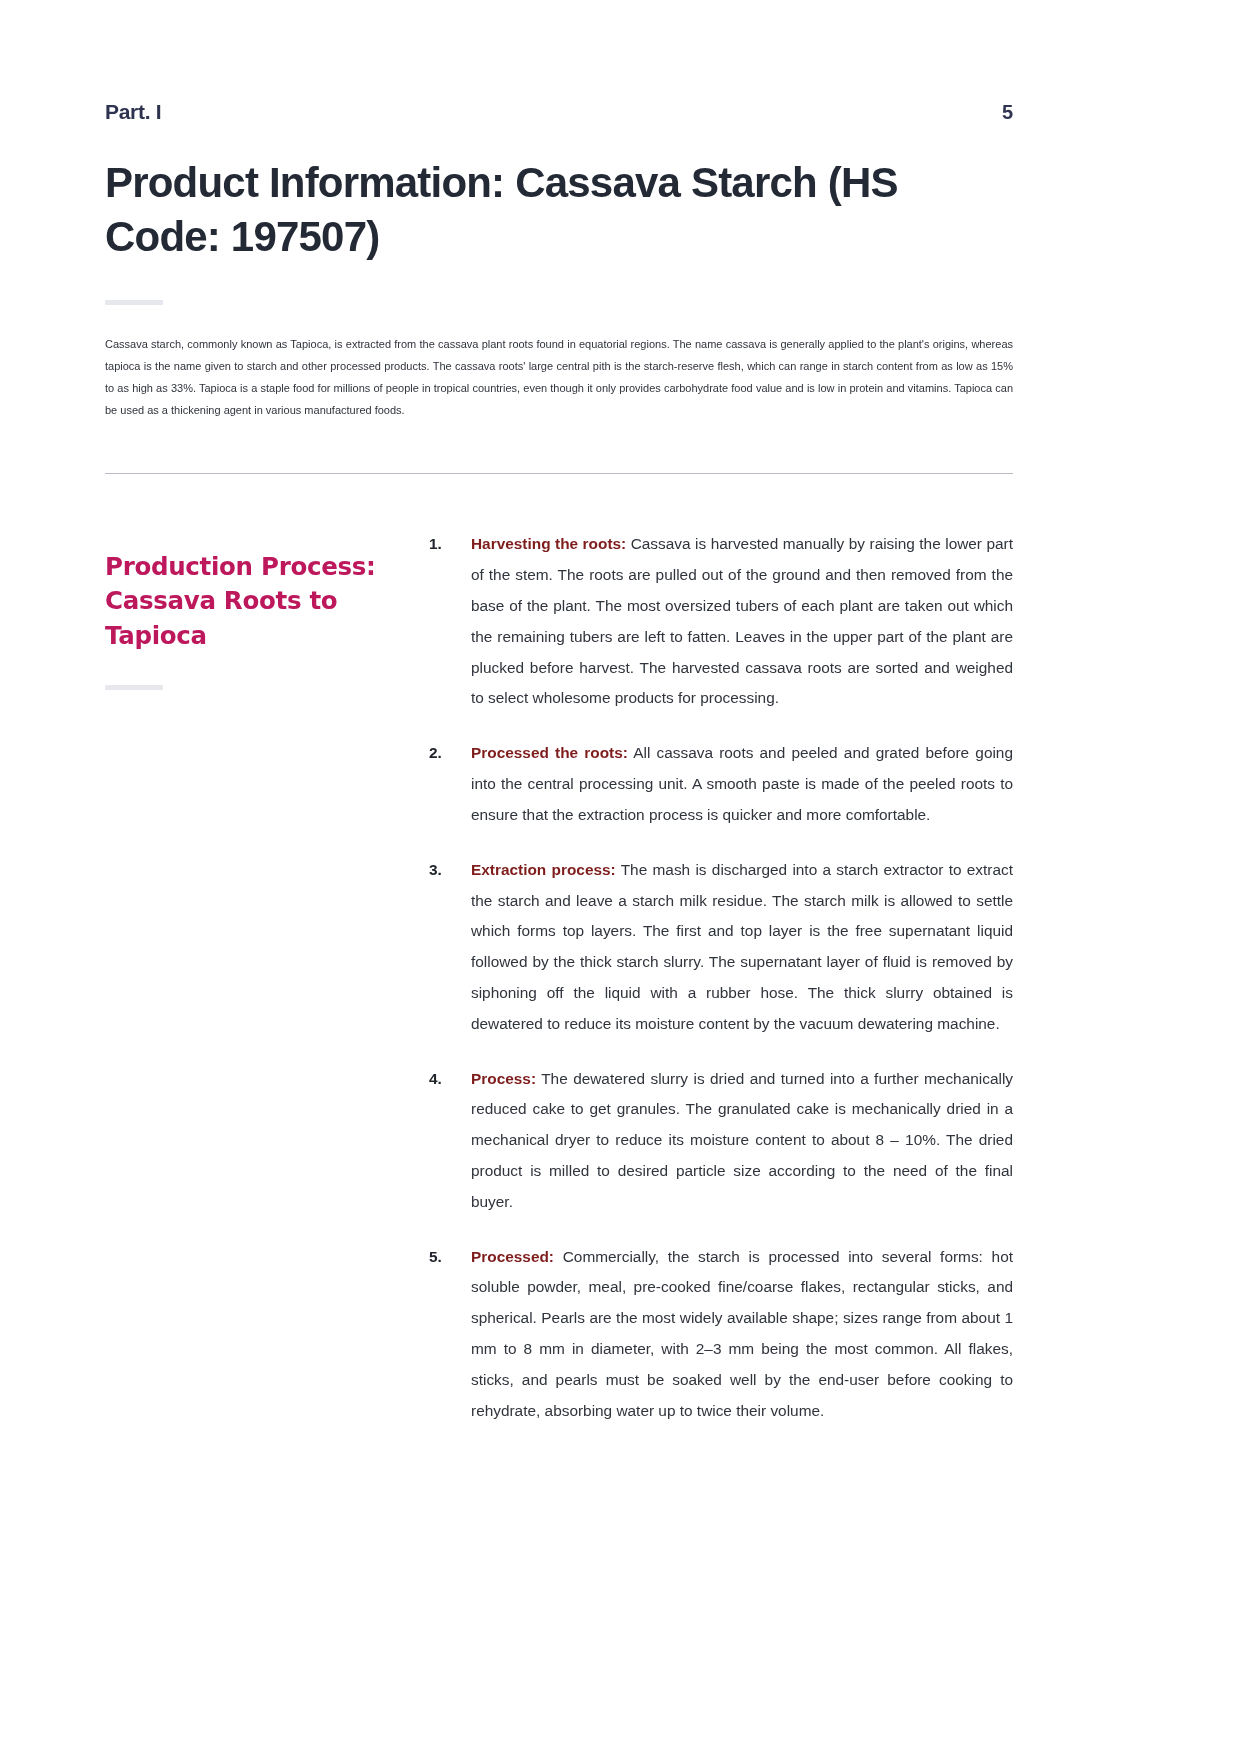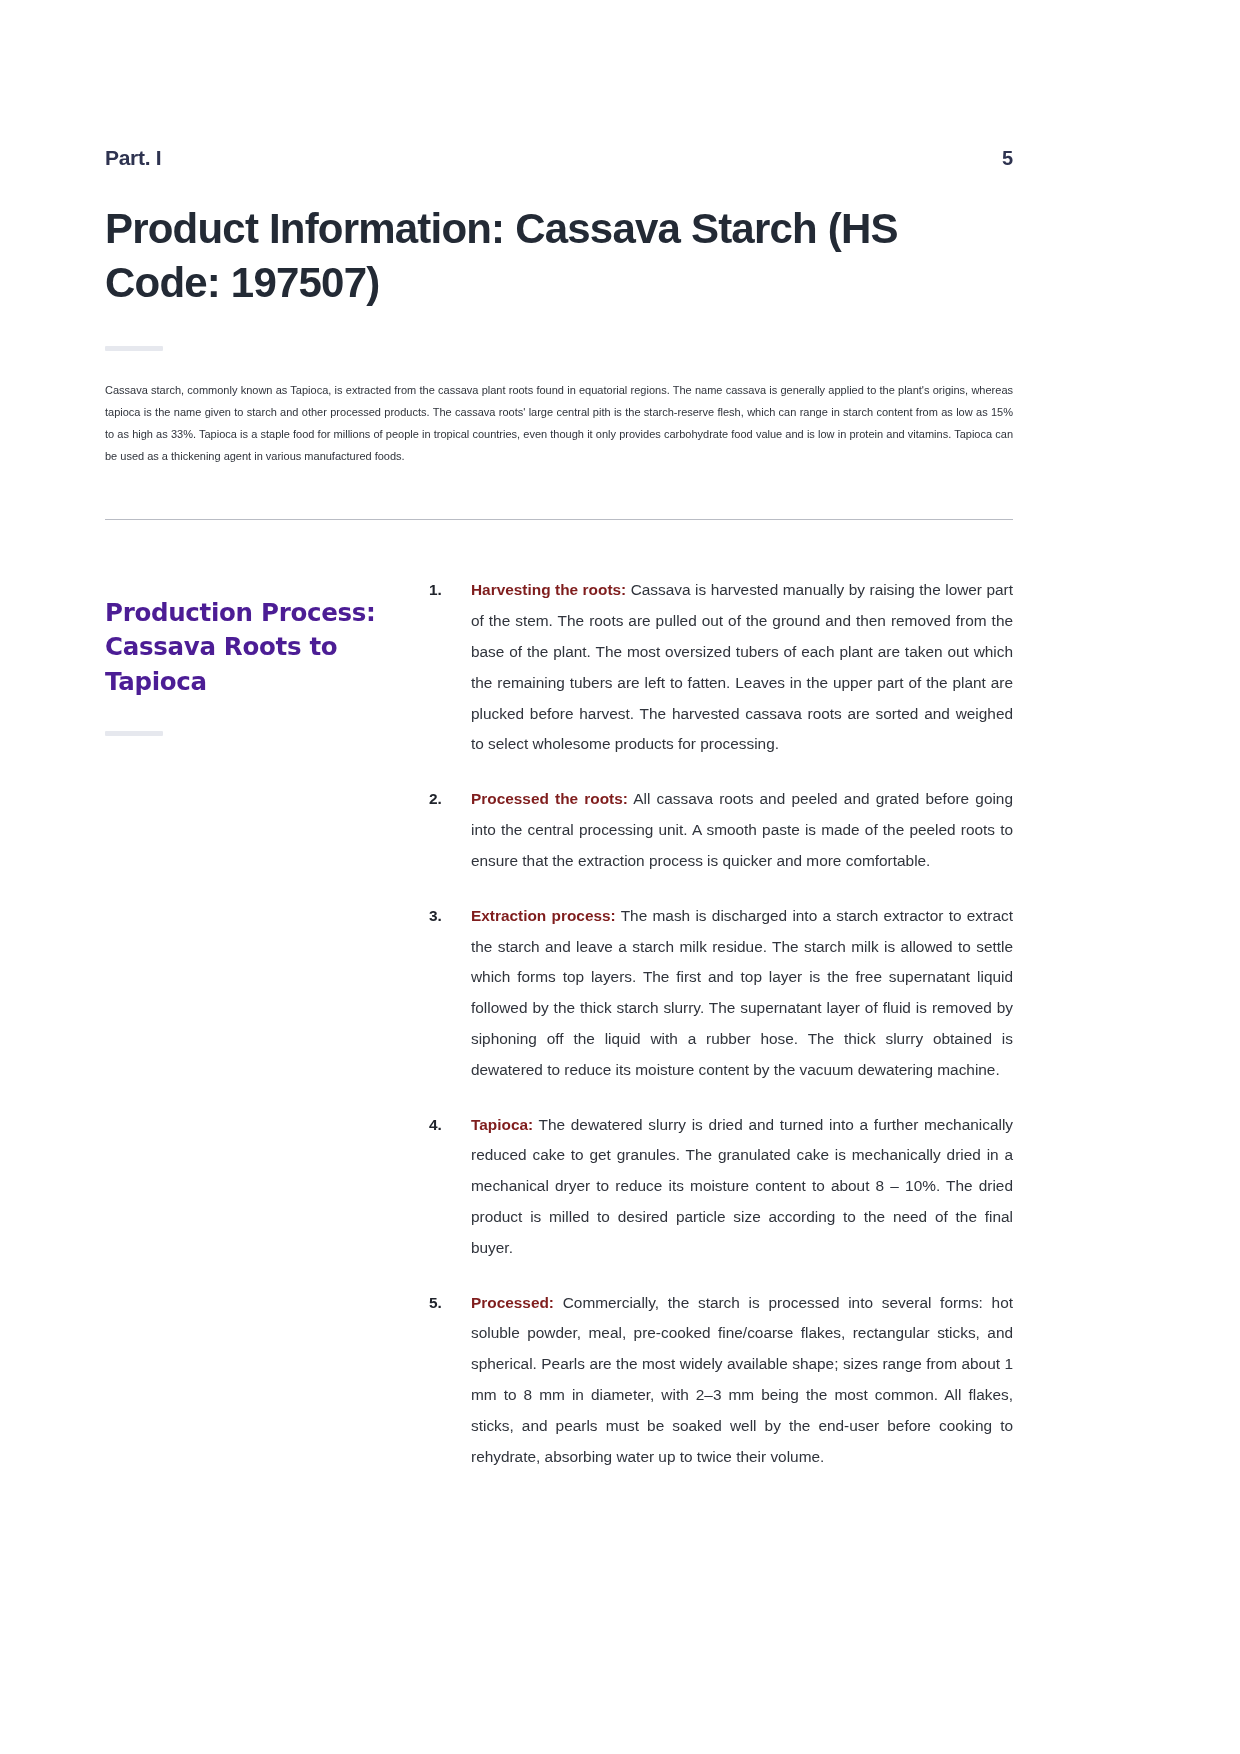--- a/index.html
+++ b/index.html
@@ -17,21 +17,20 @@
     overflow: hidden;
   }
 
   .page {
     position: relative;
     width: 1240px;
     height: 1462px;
     box-sizing: border-box;
     padding: 12px;
     background: #ffffff;
-    margin-top: 46px;
   }
 
   .content {
     position: absolute;
     left: 105px;
     top: 0;
     width: 908px;
   }
 
   
@@ -108,21 +107,21 @@
     flex: 1 1 auto;
     padding-left: 24px;
   }
 
   .section-title {
     font-family: "DejaVu Sans", sans-serif;
     font-weight: bold;
     font-size: 24.5px;
     line-height: 1.42;
     letter-spacing: -0.3px;
-    color: #4c1d95;
+    color: #be185d;
   }
 
   .rule-short-2 {
     width: 58px;
     height: 5px;
     background: #e6e8ee;
     margin-top: 31px;
     border-radius: 1px;
   }
 
@@ -195,21 +194,21 @@
           <li>
             <span class="step-term">Harvesting the roots:</span><span> Cassava is harvested manually by raising the lower part of the stem. The roots are pulled out of the ground and then removed from the base of the plant. The most oversized tubers of each plant are taken out which the remaining tubers are left to fatten. Leaves in the upper part of the plant are plucked before harvest. The harvested cassava roots are sorted and weighed to select wholesome products for processing.</span>
           </li>
           <li>
             <span class="step-term">Processed the roots:</span><span> All cassava roots and peeled and grated before going into the central processing unit. A smooth paste is made of the peeled roots to ensure that the extraction process is quicker and more comfortable.</span>
           </li>
           <li>
             <span class="step-term">Extraction process:</span><span> The mash is discharged into a starch extractor to extract the starch and leave a starch milk residue. The starch milk is allowed to settle which forms top layers. The first and top layer is the free supernatant liquid followed by the thick starch slurry. The supernatant layer of fluid is removed by siphoning off the liquid with a rubber hose. The thick slurry obtained is dewatered to reduce its moisture content by the vacuum dewatering machine.</span>
           </li>
           <li>
-            <span class="step-term">Tapioca:</span><span> The dewatered slurry is dried and turned into a further mechanically reduced cake to get granules. The granulated cake is mechanically dried in a mechanical dryer to reduce its moisture content to about 8 – 10%. The dried product is milled to desired particle size according to the need of the final buyer.</span>
+            <span class="step-term">Process:</span><span> The dewatered slurry is dried and turned into a further mechanically reduced cake to get granules. The granulated cake is mechanically dried in a mechanical dryer to reduce its moisture content to about 8 – 10%. The dried product is milled to desired particle size according to the need of the final buyer.</span>
           </li>
           <li>
             <span class="step-term">Processed:</span><span> Commercially, the starch is processed into several forms: hot soluble powder, meal, pre-cooked fine/coarse flakes, rectangular sticks, and spherical. Pearls are the most widely available shape; sizes range from about 1 mm to 8 mm in diameter, with 2–3 mm being the most common. All flakes, sticks, and pearls must be soaked well by the end-user before cooking to rehydrate, absorbing water up to twice their volume.</span>
           </li>
         </ol>
       </div>
 
     </div>
   </div>
 </div>

